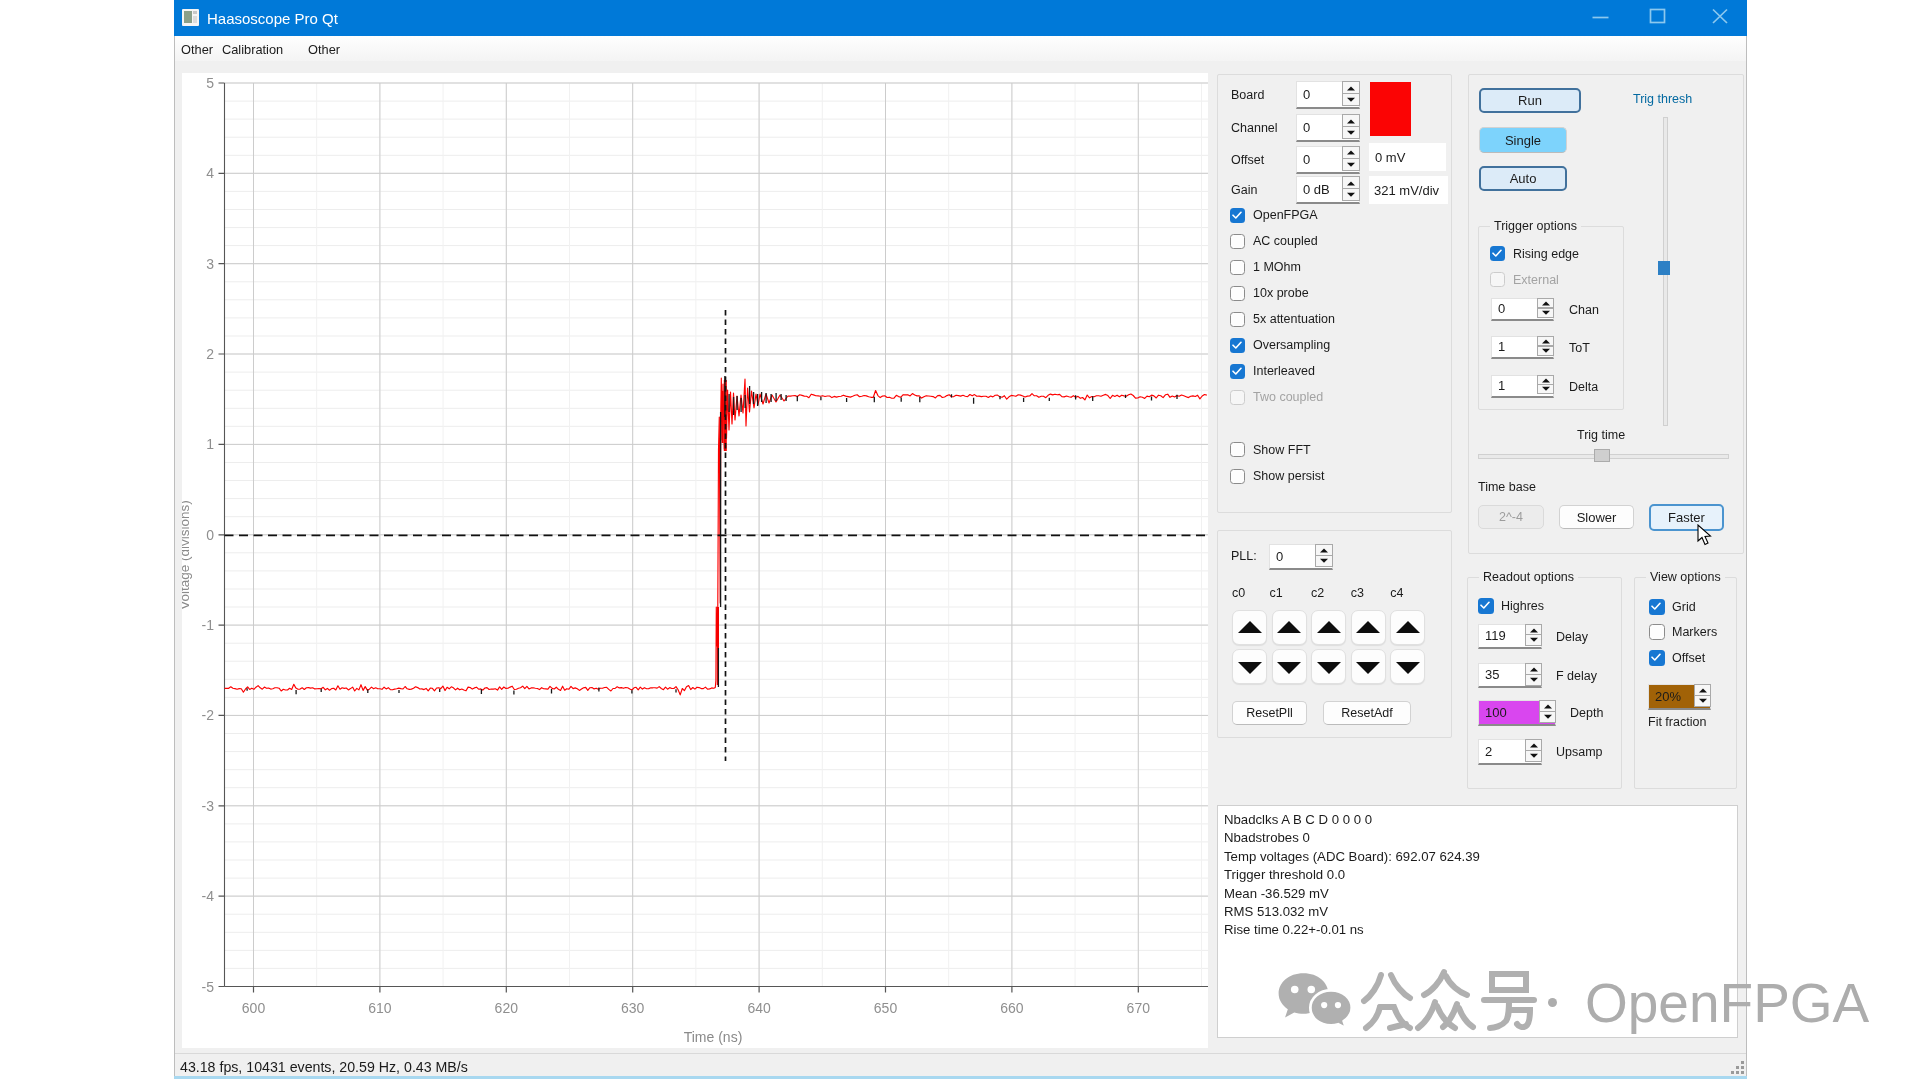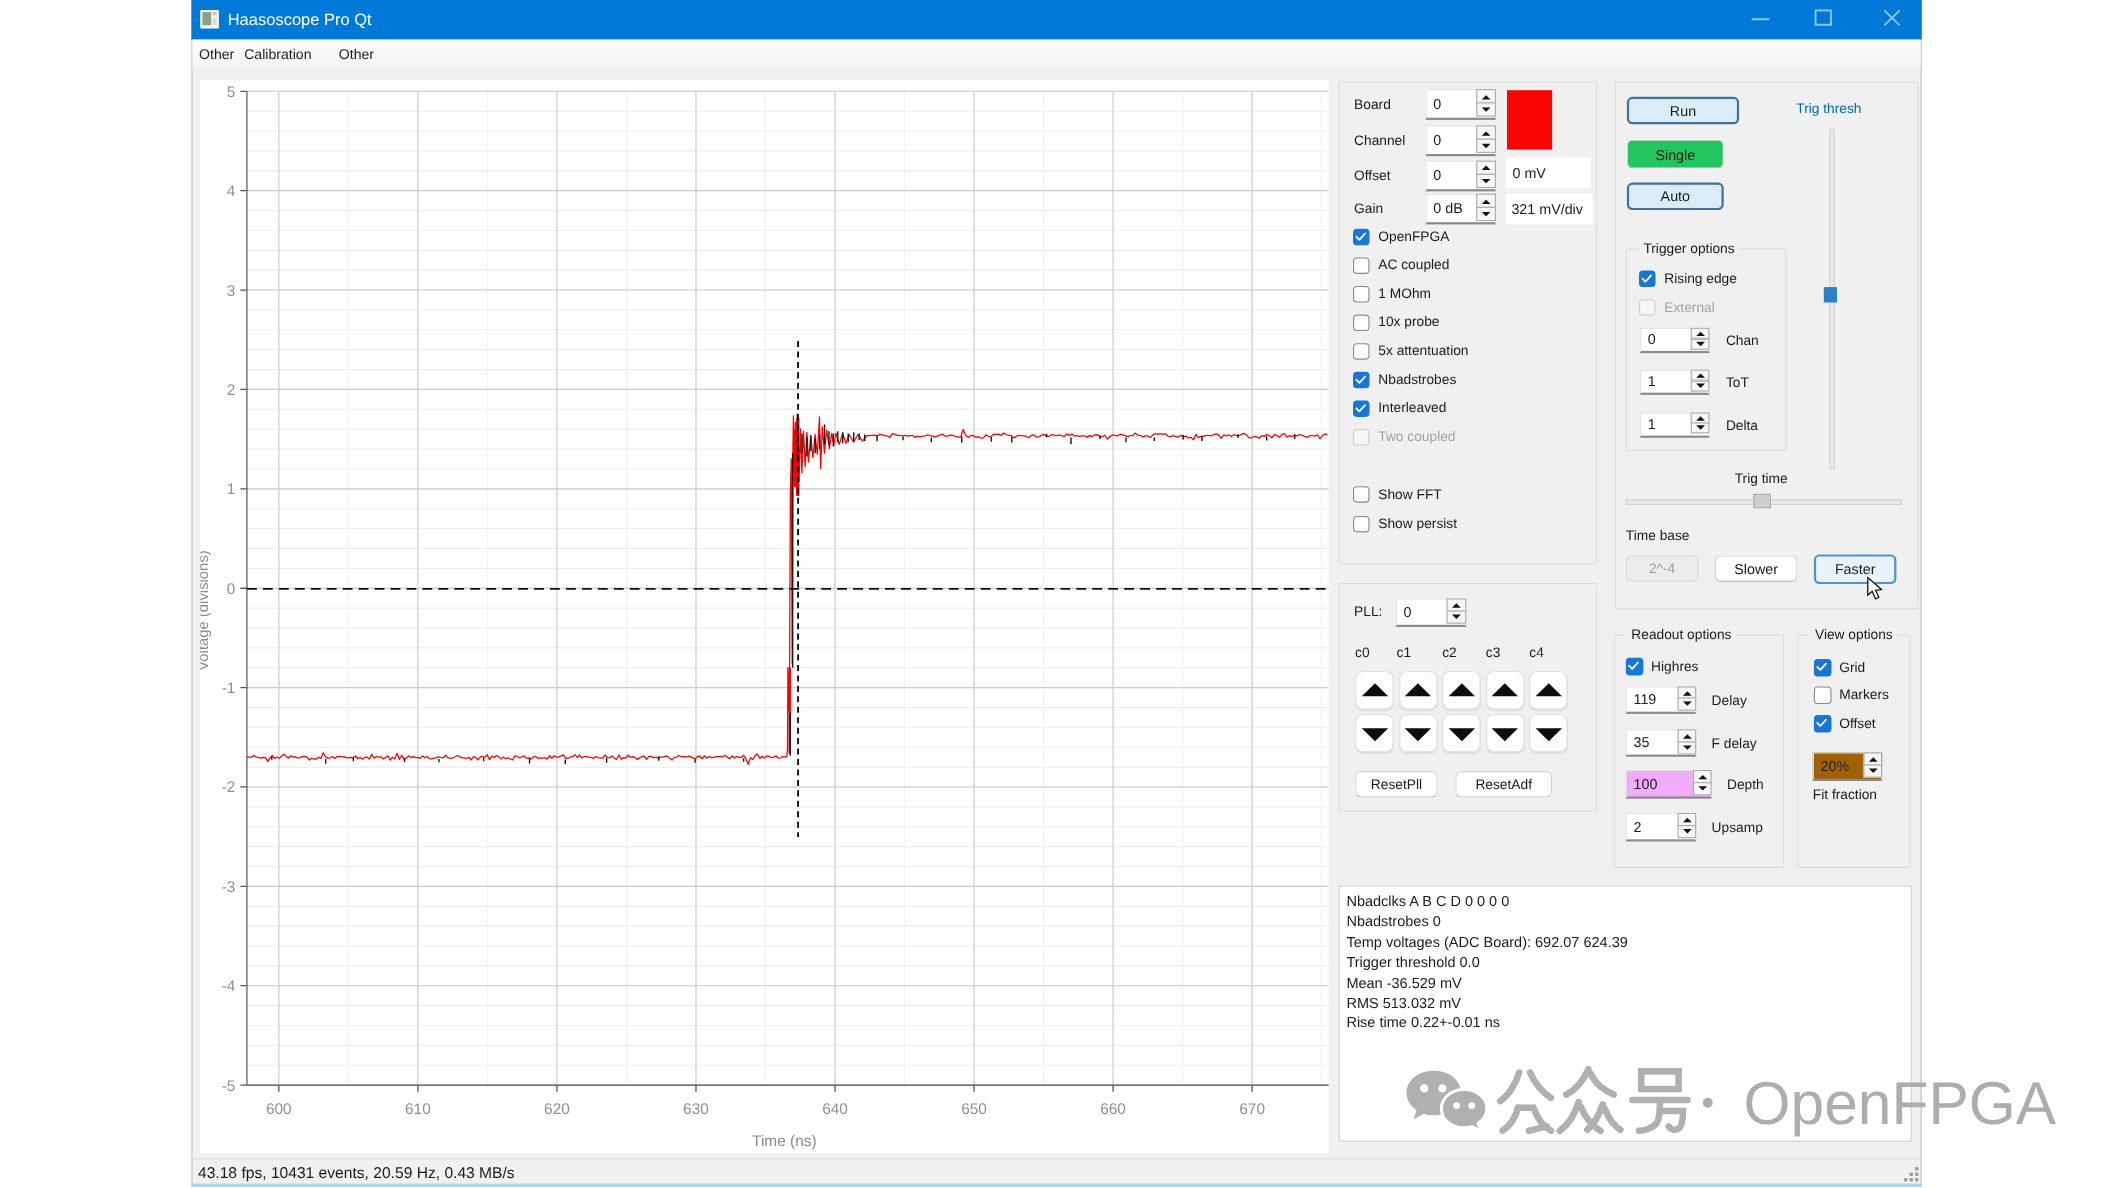--- a/index.html
+++ b/index.html
@@ -121,21 +121,21 @@
 <span style="position:absolute;left:1253px;top:267.0px;transform:translateY(-52%);font-size:12.5px;color:#1b1b1b;white-space:nowrap">1 MOhm</span>
 <div style="position:absolute;left:1230px;top:285.5px;width:15px;height:15px;background:#fdfdfd;border:1px solid #8b8b8b;border-radius:3.5px;box-sizing:border-box"></div>
 <span style="position:absolute;left:1253px;top:293.0px;transform:translateY(-52%);font-size:12.5px;color:#1b1b1b;white-space:nowrap">10x probe</span>
 <div style="position:absolute;left:1230px;top:311.5px;width:15px;height:15px;background:#fdfdfd;border:1px solid #8b8b8b;border-radius:3.5px;box-sizing:border-box"></div>
 <span style="position:absolute;left:1253px;top:319.0px;transform:translateY(-52%);font-size:12.5px;color:#1b1b1b;white-space:nowrap">5x attentuation</span>
 <div style="position:absolute;left:1230px;top:337.5px;width:15px;height:15px;background:#1777d2;border-radius:3.5px">
     <svg width="10" height="9" viewBox="0 0 10 9" style="position:absolute;left:2px;top:3px">
       <path d="M1 4.2 L3.8 7 L9 1.3" stroke="#fff" stroke-width="1.6" fill="none" stroke-linecap="round" stroke-linejoin="round"></path>
     </svg>
   </div>
-<span style="position:absolute;left:1253px;top:345.0px;transform:translateY(-52%);font-size:12.5px;color:#1b1b1b;white-space:nowrap">Nbadstrobes</span>
+<span style="position:absolute;left:1253px;top:345.0px;transform:translateY(-52%);font-size:12.5px;color:#1b1b1b;white-space:nowrap">Oversampling</span>
 <div style="position:absolute;left:1230px;top:363.5px;width:15px;height:15px;background:#1777d2;border-radius:3.5px">
     <svg width="10" height="9" viewBox="0 0 10 9" style="position:absolute;left:2px;top:3px">
       <path d="M1 4.2 L3.8 7 L9 1.3" stroke="#fff" stroke-width="1.6" fill="none" stroke-linecap="round" stroke-linejoin="round"></path>
     </svg>
   </div>
 <span style="position:absolute;left:1253px;top:371.0px;transform:translateY(-52%);font-size:12.5px;color:#1b1b1b;white-space:nowrap">Interleaved</span>
 <div style="position:absolute;left:1230px;top:389.5px;width:15px;height:15px;background:#f6f6f6;border:1px solid #cccccc;border-radius:3.5px;box-sizing:border-box"></div>
 <span style="position:absolute;left:1253px;top:397.0px;transform:translateY(-52%);font-size:12.5px;color:#a3a3a3;white-space:nowrap">Two coupled</span>
 <div style="position:absolute;left:1230px;top:442px;width:15px;height:15px;background:#fdfdfd;border:1px solid #8b8b8b;border-radius:3.5px;box-sizing:border-box"></div>
 <span style="position:absolute;left:1253px;top:449.5px;transform:translateY(-52%);font-size:12.5px;color:#1b1b1b;white-space:nowrap">Show FFT</span>
@@ -184,21 +184,21 @@
 <div style="position:absolute;left:1390.4px;top:610px;width:35px;height:35px;background:#fdfdfd;border:1px solid #e0e0e0;border-radius:7px;box-shadow:0 1px 1px rgba(0,0,0,0.08);box-sizing:border-box">
     <div style="position:absolute;left:50%;top:50%;transform:translate(-50%,-58%);width:0;height:0;border-left:12.5px solid transparent;border-right:12.5px solid transparent;border-bottom:12.5px solid #0d0d0d"></div>
   </div>
 <div style="position:absolute;left:1390.4px;top:649px;width:35px;height:35px;background:#fdfdfd;border:1px solid #e0e0e0;border-radius:7px;box-shadow:0 1px 1px rgba(0,0,0,0.08);box-sizing:border-box">
     <div style="position:absolute;left:50%;top:50%;transform:translate(-50%,-42%);width:0;height:0;border-left:12.5px solid transparent;border-right:12.5px solid transparent;border-top:12.5px solid #0d0d0d"></div>
   </div>
 <div style="position:absolute;left:1232px;top:701px;width:75px;height:24px;background:#fdfdfd;border:1px solid #d2d2d2;border-bottom-color:#bbb;border-radius:5px;box-sizing:border-box;display:flex;align-items:center;justify-content:center;font-size:12.5px;color:#1b1b1b">ResetPll</div>
 <div style="position:absolute;left:1323px;top:701px;width:88px;height:24px;background:#fdfdfd;border:1px solid #d2d2d2;border-bottom-color:#bbb;border-radius:5px;box-sizing:border-box;display:flex;align-items:center;justify-content:center;font-size:12.5px;color:#1b1b1b">ResetAdf</div>
 <div style="position:absolute;left:1468px;top:74px;width:276px;height:480px;border:1px solid #dcdcdc;border-radius:2px;box-sizing:border-box"></div>
 <div style="position:absolute;left:1479px;top:88px;width:102px;height:25px;background:#dcebf8;border:2px solid #41719c;border-radius:5px;box-sizing:border-box;display:flex;align-items:center;justify-content:center;font-size:13px;color:#1b1b1b">Run</div>
-<div style="position:absolute;left:1479px;top:127px;width:88px;height:26px;background:#22c55e;border:1px solid #d2d2d2;border-bottom-color:#bbb;border-radius:5px;box-sizing:border-box;display:flex;align-items:center;justify-content:center;font-size:13px;color:#1b1b1b">Single</div>
+<div style="position:absolute;left:1479px;top:127px;width:88px;height:26px;background:#7dd3fc;border:1px solid #d2d2d2;border-bottom-color:#bbb;border-radius:5px;box-sizing:border-box;display:flex;align-items:center;justify-content:center;font-size:13px;color:#1b1b1b">Single</div>
 <div style="position:absolute;left:1479px;top:166px;width:88px;height:25px;background:#dcebf8;border:2px solid #41719c;border-radius:5px;box-sizing:border-box;display:flex;align-items:center;justify-content:center;font-size:13px;color:#1b1b1b">Auto</div>
 <span style="position:absolute;left:1633px;top:99px;transform:translateY(-50%);font-size:12.5px;color:#0369a1;white-space:nowrap">Trig thresh</span>
 <div style="position:absolute;left:1663px;top:117px;width:3px;height:307px;background:#e9e9e9;border:1px solid #d0d0d0;box-sizing:content-box"></div>
 <div style="position:absolute;left:1658px;top:261px;width:12px;height:14px;background:#2d80c5"></div>
 <div style="position:absolute;left:1478px;top:226px;width:146px;height:184px;border:1px solid #dcdcdc;border-radius:2px;box-sizing:border-box"></div>
 <span style="position:absolute;left:1490px;top:226px;transform:translateY(-52%);font-size:12.5px;color:#1b1b1b;background:#f0f0f0;padding:0 4px;white-space:nowrap">Trigger options</span>
 <div style="position:absolute;left:1490px;top:246px;width:15px;height:15px;background:#1777d2;border-radius:3.5px">
     <svg width="10" height="9" viewBox="0 0 10 9" style="position:absolute;left:2px;top:3px">
       <path d="M1 4.2 L3.8 7 L9 1.3" stroke="#fff" stroke-width="1.6" fill="none" stroke-linecap="round" stroke-linejoin="round"></path>
     </svg>
@@ -267,21 +267,21 @@
 <div style="position:absolute;left:1478px;top:663px;width:64px;height:25px;background:#fff;border:1px solid #e2e2e2;border-bottom:2px solid #8a8a8a;box-sizing:border-box">
 <span style="position:absolute;left:6px;top:0;line-height:22px;font-size:13px;color:#1b1b1b">35</span>
   </div>
 <div style="position:absolute;left:1525px;top:663px;width:17px;height:12px;background:#f7f7f7;border:1px solid #a9a9a9;box-sizing:border-box">
 <div style="position:absolute;left:50%;top:50%;transform:translate(-50%,-38%);width:0;height:0;border-left:4px solid transparent;border-right:4px solid transparent;border-bottom:4.5px solid #111"></div>
   </div>
 <div style="position:absolute;left:1525px;top:674px;width:17px;height:12px;background:#f7f7f7;border:1px solid #a9a9a9;box-sizing:border-box">
 <div style="position:absolute;left:50%;top:50%;transform:translate(-50%,-58%);width:0;height:0;border-left:4px solid transparent;border-right:4px solid transparent;border-top:4.5px solid #111"></div>
   </div>
 <span style="position:absolute;left:1556px;top:676px;transform:translateY(-50%);font-size:12.5px;color:#1b1b1b;white-space:nowrap">F delay</span>
-<div style="position:absolute;left:1478px;top:700px;width:78px;height:26px;background:#f0abfc;border:1px solid #e2e2e2;border-bottom:2px solid #8a8a8a;box-sizing:border-box">
+<div style="position:absolute;left:1478px;top:700px;width:78px;height:26px;background:#d946ef;border:1px solid #e2e2e2;border-bottom:2px solid #8a8a8a;box-sizing:border-box">
 <span style="position:absolute;left:6px;top:0;line-height:23px;font-size:13px;color:#1b1b1b">100</span>
   </div>
 <div style="position:absolute;left:1539px;top:700px;width:17px;height:12px;background:#f7f7f7;border:1px solid #a9a9a9;box-sizing:border-box">
 <div style="position:absolute;left:50%;top:50%;transform:translate(-50%,-38%);width:0;height:0;border-left:4px solid transparent;border-right:4px solid transparent;border-bottom:4.5px solid #111"></div>
   </div>
 <div style="position:absolute;left:1539px;top:711px;width:17px;height:12px;background:#f7f7f7;border:1px solid #a9a9a9;box-sizing:border-box">
 <div style="position:absolute;left:50%;top:50%;transform:translate(-50%,-58%);width:0;height:0;border-left:4px solid transparent;border-right:4px solid transparent;border-top:4.5px solid #111"></div>
   </div>
 <span style="position:absolute;left:1570px;top:713px;transform:translateY(-50%);font-size:12.5px;color:#1b1b1b;white-space:nowrap">Depth</span>
 <div style="position:absolute;left:1478px;top:739px;width:64px;height:26px;background:#fff;border:1px solid #e2e2e2;border-bottom:2px solid #8a8a8a;box-sizing:border-box">

